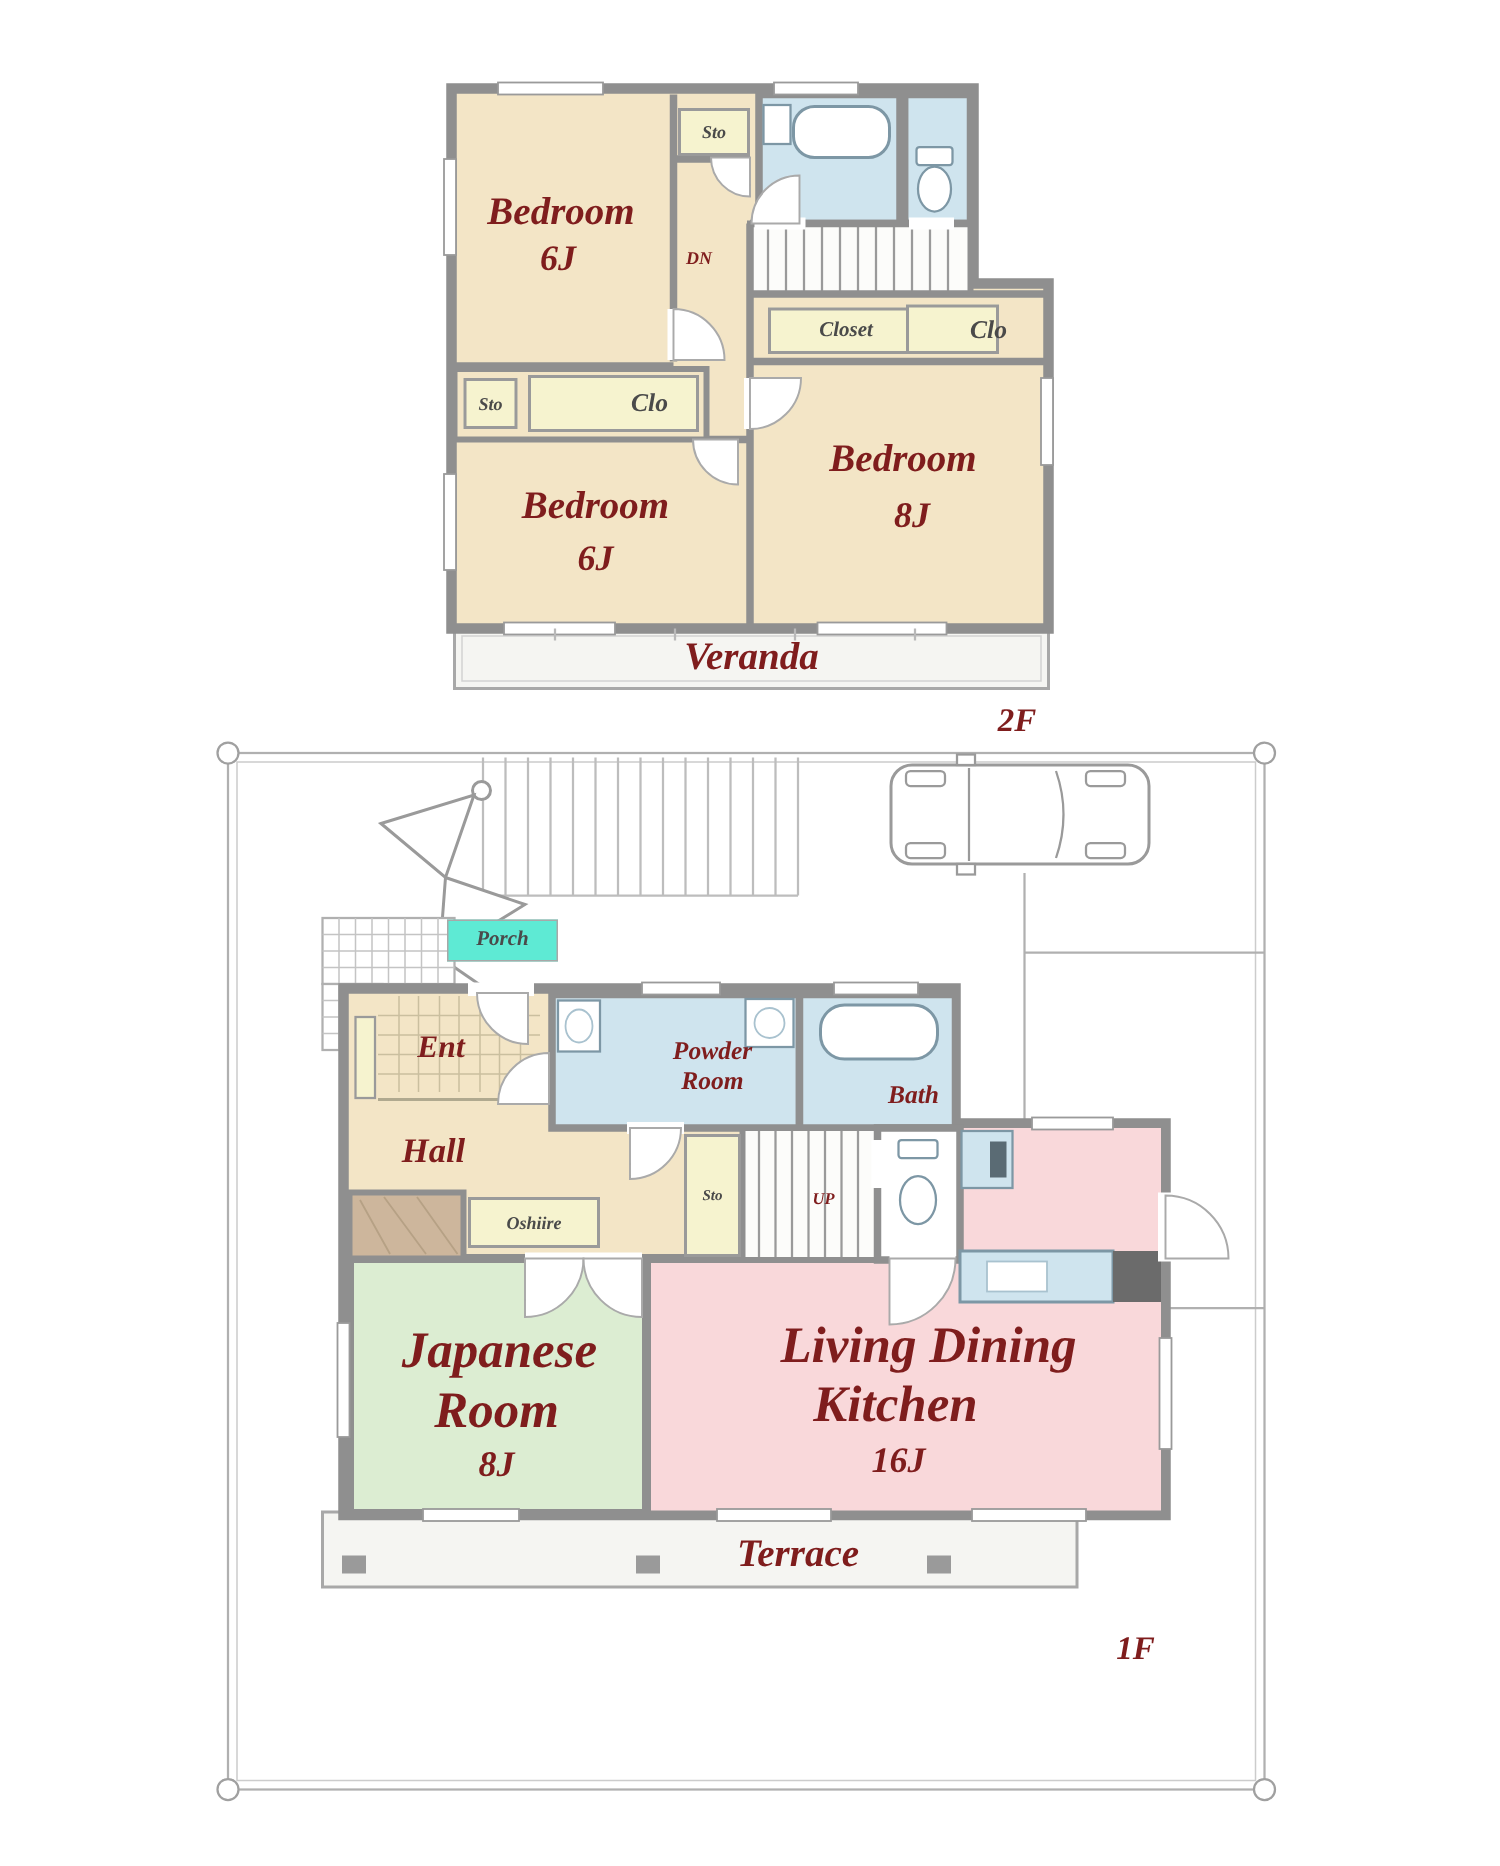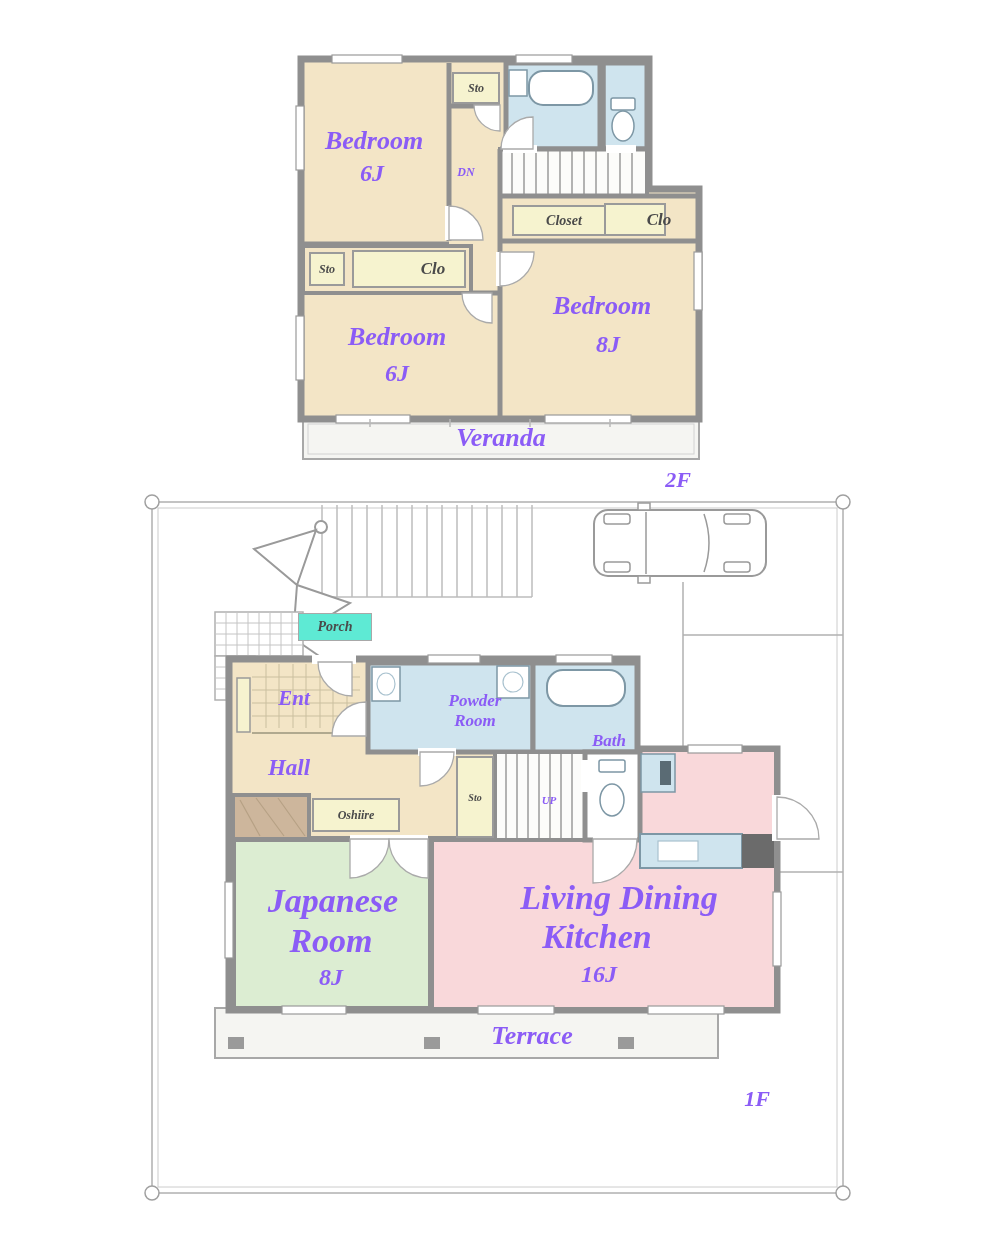--- a/index.html
+++ b/index.html
@@ -3,21 +3,21 @@
 <meta charset="utf-8">
 <style>
   html,body{margin:0;padding:0;background:#ffffff;}
   #canvas{
     position:relative;width:1000px;height:1244px;background:#ffffff;
     overflow:hidden;font-family:"Liberation Serif",serif;
   }
   #plan-svg{position:absolute;left:0;top:0;}
   .lbl{
     position:absolute;transform:translate(-50%,-50%);
-    font-weight:bold;font-style:italic;color:#8b5cf6;
+    font-weight:bold;font-style:italic;color:#7f1d1d;
     white-space:nowrap;line-height:1;z-index:5;
     font-family:"Liberation Serif",serif;
   }
   .fs27{font-size:34px;} .fs26{font-size:26px;} .fs24{font-size:24px;}
   .fs23{font-size:23px;} .fs22{font-size:22px;} .fs21{font-size:21px;}
   .fs15{font-size:17px;line-height:20px;padding-left:48px;} .fs14{font-size:14px;}
   .fs12{font-size:12px;} .fs11{font-size:11px;} .fs10{font-size:10px;}
   .tag{
     position:absolute;background:#f6f3cf;border:2px solid #9a9a9a;
     display:flex;align-items:center;justify-content:center;
@@ -238,21 +238,21 @@
   <div class="tag fs14" style="left:512px;top:205px;width:104px;height:31px;">Closet</div>
   <div class="tag fs15" style="left:604px;top:203px;width:62px;height:33px;">Clo</div>
   <div class="tag fs12" style="left:309px;top:252px;width:36px;height:34px;">Sto</div>
   <div class="tag fs15" style="left:352px;top:250px;width:114px;height:38px;">Clo</div>
 
   <div class="tag tag--white fs14" style="left:298px;top:613px;width:74px;height:28px;">Porch</div>
   <div class="lbl fs21" style="left:294px;top:698px;">Ent</div>
   <div class="lbl fs23" style="left:289px;top:767px;">Hall</div>
   <div class="lbl fs15" style="left:451px;top:701px;">Powder</div>
   <div class="lbl fs15" style="left:451px;top:721px;">Room</div>
-  <div class="lbl fs15" style="left:585px;top:730px;margin-top:11px;">Bath</div>
+  <div class="lbl fs15" style="left:585px;top:730px;">Bath</div>
   <div class="tag fs10" style="left:456px;top:756px;width:38px;height:82px;">Sto</div>
   <div class="lbl fs11" style="left:549px;top:800px;">UP</div>
   <div class="tag fs12" style="left:312px;top:798px;width:88px;height:34px;">Oshiire</div>
   <div class="lbl fs27" style="left:333px;top:901px;">Japanese</div>
   <div class="lbl fs27" style="left:331px;top:941px;">Room</div>
   <div class="lbl fs24" style="left:331px;top:977px;">8J</div>
   <div class="lbl fs27" style="left:599px;top:898px;margin-left:20px;">Living Dining</div>
   <div class="lbl fs27" style="left:597px;top:937px;">Kitchen</div>
   <div class="lbl fs24" style="left:599px;top:974px;">16J</div>
   <div class="lbl fs26" style="left:532px;top:1036px;">Terrace</div>

